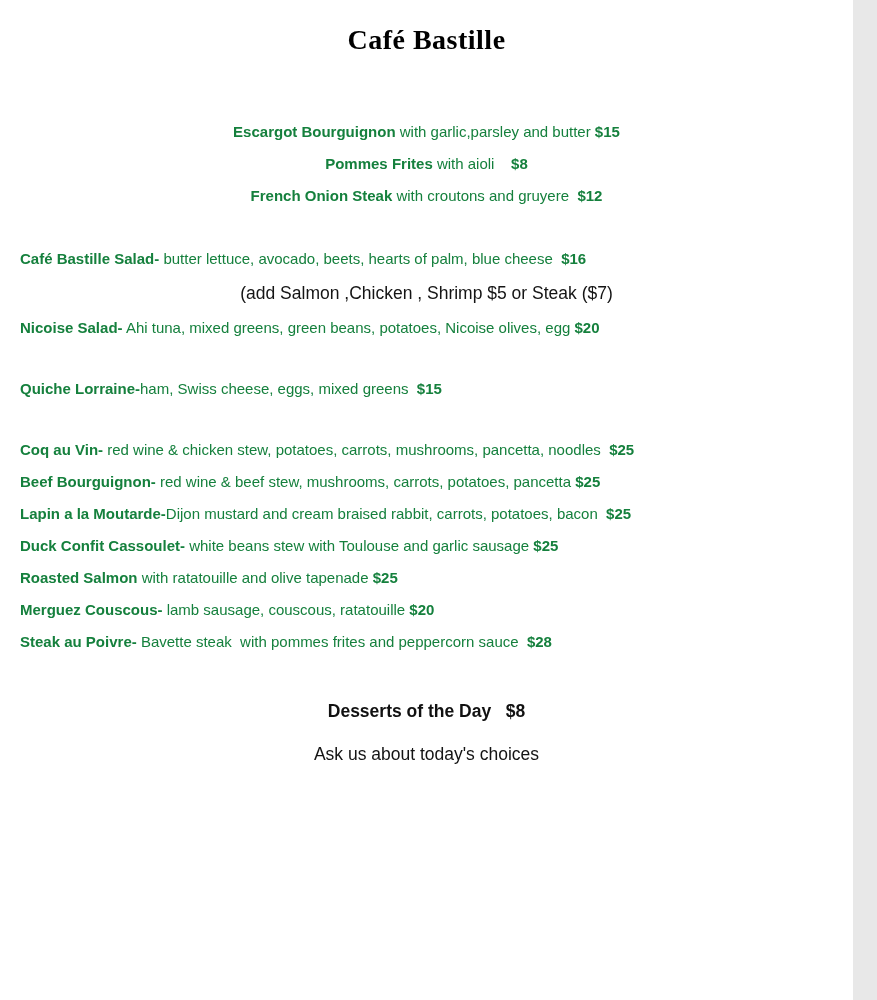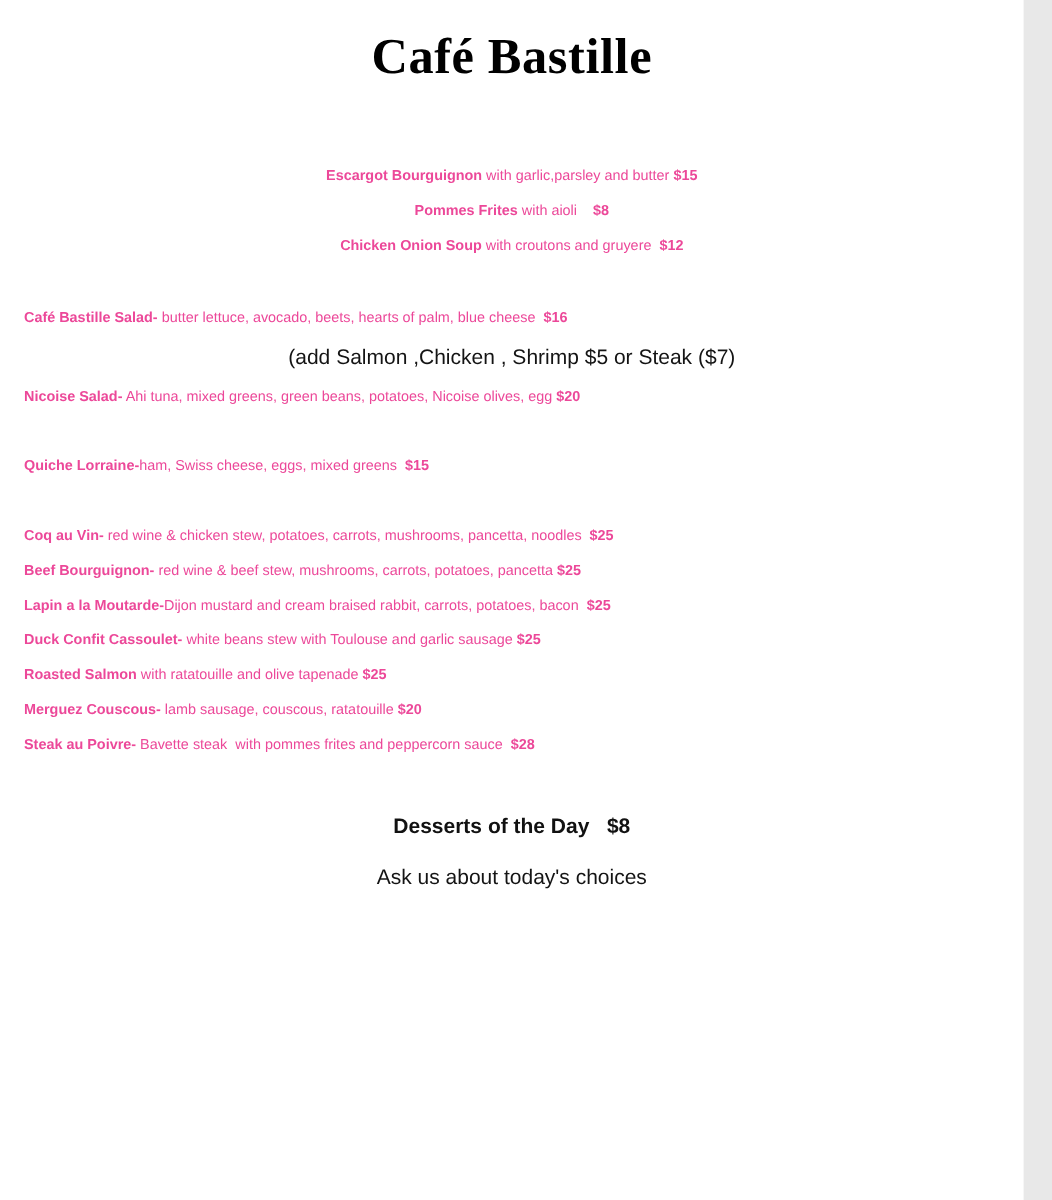--- a/index.html
+++ b/index.html
@@ -27,41 +27,41 @@
     top: 0;
     left: 853px;
     width: 24px;
     height: 1000px;
     background: #e8e8e8;
   }
   .menu-title {
     text-align: center;
     font-family: "Liberation Serif", serif;
     font-weight: bold;
-    font-size: 42px;
+    font-size: 28px;
     letter-spacing: 0.5px;
     margin: 0;
     padding-top: 24px;
     color: #000000;
   }
 
   .section {
     margin: 0;
     padding: 0;
   }
   .section-appetizers { margin-top: 68px; }
   .section-salads { margin-top: 48px; }
   .section-brunch { margin-top: 46px; }
   .section-mains { margin-top: 46px; }
   .section-desserts { margin-top: 52px; }
 
   .item {
-    font-size: 12px;
+    font-size: 15px;
     line-height: 1.0;
-    color: #ec4899;
+    color: #15803d;
     margin-bottom: 17px;
     white-space: nowrap;
   }
   .item .nm {
     font-weight: bold;
   }
   .item .desc {
     font-weight: normal;
   }
   .item .price {
@@ -102,21 +102,21 @@
   <h1 class="menu-title">Café Bastille</h1>
 
   <div class="section section-appetizers">
     <div class="item center">
       <span class="nm">Escargot Bourguignon</span><span class="desc sp"> with garlic,parsley and butter </span><span class="price">$15</span>
     </div>
     <div class="item center">
       <span class="nm">Pommes Frites</span><span class="desc sp"> with aioli    </span><span class="price">$8</span>
     </div>
     <div class="item center">
-      <span class="nm">Chicken Onion Soup</span><span class="desc sp"> with croutons and gruyere  </span><span class="price">$12</span>
+      <span class="nm">French Onion Steak</span><span class="desc sp"> with croutons and gruyere  </span><span class="price">$12</span>
     </div>
   </div>
 
   <div class="section section-salads">
     <div class="item left-indent">
       <span class="nm">Café Bastille Salad-</span><span class="desc sp"> butter lettuce, avocado, beets, hearts of palm, blue cheese  </span><span class="price">$16</span>
     </div>
     <div class="sub-note">(add  Salmon ,Chicken ,  Shrimp $5  or Steak ($7)</div>
     <div class="item left-indent">
       <span class="nm"> Nicoise Salad-</span><span class="desc sp"> Ahi tuna, mixed greens, green beans, potatoes, Nicoise olives, egg </span><span class="price">$20</span>

